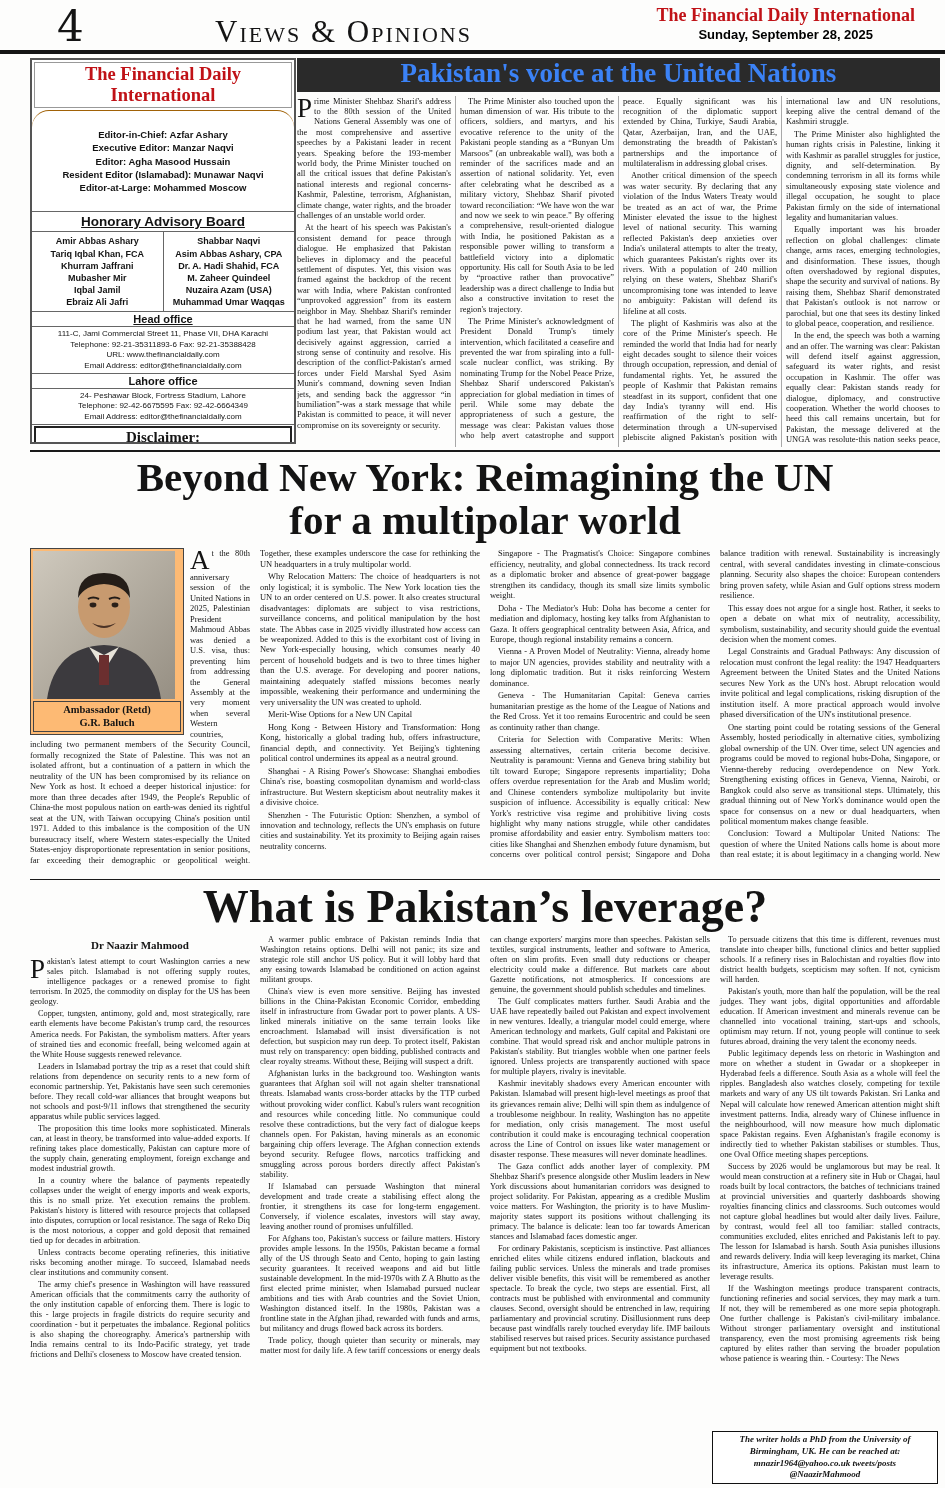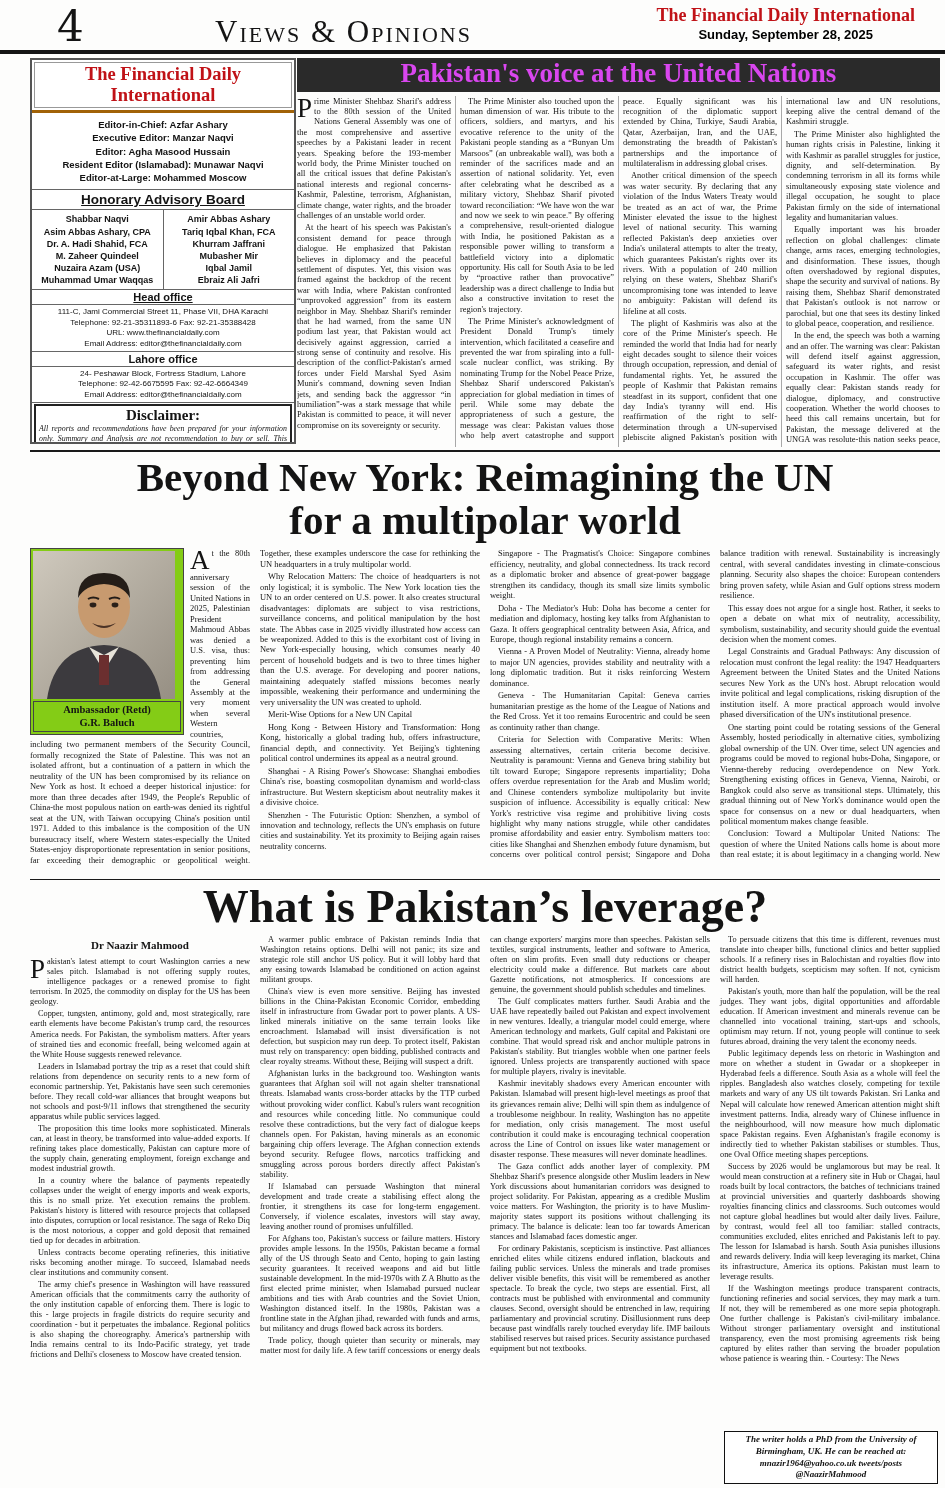--- a/index.html
+++ b/index.html
@@ -8,61 +8,61 @@
   .masthead{position:absolute;top:6px;left:0;width:945px;height:44px;}
   .page-num{position:absolute;left:57px;top:-4px;font-size:42px;font-family:"DejaVu Serif",serif;font-weight:400;}
   .section-title{position:absolute;left:215px;top:8px;font-size:31px;font-variant:small-caps;letter-spacing:2px;font-family:"Liberation Serif",serif;text-align:center;}
   .brand{position:absolute;right:30px;top:0;text-align:center;}
   .brand-name{color:#c01217;font-weight:bold;font-size:18px;line-height:1.05;font-family:"Liberation Serif",serif;}
   .brand-date{color:#000;font-size:13px;font-weight:bold;font-family:"Liberation Sans",sans-serif;margin-top:2px;}
   .top-rule{position:absolute;top:50px;left:0;width:945px;height:4px;background:#151515;}
   
   .info-box{position:absolute;left:30px;top:58px;width:262px;height:382px;border:2px solid #555;background:#fff;overflow:hidden;font-family:"Liberation Sans",sans-serif;}
   .ib-title{margin:2px;border:1px solid #999;text-align:center;color:#c01217;font-size:18.5px;font-weight:bold;font-family:"Liberation Serif",serif;padding:1px 0;}
-  .ib-editors{border-top:3px solid #a16207;text-align:center;font-weight:bold;font-size:9.5px;line-height:1.4;padding:5px 2px;}
+  .ib-editors{border-top:1px solid #a16207;text-align:center;font-weight:bold;font-size:9.5px;line-height:1.4;padding:17px 2px;border-radius:17px;}
   .ib-board-title{border-top:1px solid #666;text-align:center;font-weight:bold;font-size:13.5px;text-decoration:underline;padding:2px 0;}
   .ib-board{border-top:1px solid #666;display:flex;}
   .ib-board-col{flex:1;text-align:center;font-weight:bold;font-size:9px;line-height:1.35;padding:3px 1px;}
   .ib-board-col:first-child{border-right:1px solid #666;}
   .ib-office-title{border-top:1px solid #666;text-align:center;font-weight:bold;font-size:11px;padding:1px 0;}
   .ib-office-title .u{text-decoration:underline;}
   .ib-office-lines{border-top:1px solid #666;text-align:center;font-size:8px;line-height:1.3;padding:2px 2px;}
   .ib-disclaimer{border-top:1px solid #666;margin:0;padding:1px 2px 2px;}
   .ib-disc-inner{border:2px solid #222;padding:1px 3px 2px;}
   .ib-disc-title{text-align:center;font-weight:bold;font-size:15px;font-family:"Liberation Serif",serif;}
   .ib-disc-text{font-family:"Liberation Serif",serif;font-style:italic;font-size:7.9px;line-height:1.22;text-align:justify;}
   
   .a1{position:absolute;left:297px;top:58px;width:643px;}
-  .a1-headline{background:#2a2a2a;color:#d946ef;text-align:center;font-weight:bold;font-size:27px;line-height:1.1;padding:1px 0 3px;}
+  .a1-headline{background:#2a2a2a;color:#3b82f6;text-align:center;font-weight:bold;font-size:27px;line-height:1.1;padding:1px 0 3px;}
   .a1-body{margin-top:4px;height:351px;overflow:hidden;column-count:4;column-gap:9px;column-rule:1px solid #a8a8a8;font-size:8.45px;line-height:1.23;text-align:justify;}
   .a1-body p{margin:0 0 2px;text-indent:8px;}
   .a1-body p:first-child{text-indent:0;}
   .a1-body p:first-child::first-letter{float:left;font-size:27px;line-height:0.8;padding:2px 2px 0 0;}
   
   .hrule{position:absolute;left:30px;width:910px;border-top:2px solid #1a1a1a;}
   
   .a2{position:absolute;left:30px;top:456px;width:910px;}
   .a2-headline{text-align:center;font-weight:bold;font-size:41px;line-height:1.04;font-family:"Liberation Serif",serif;}
   .a2-body{margin-top:7px;height:318px;overflow:hidden;column-count:4;column-gap:10px;font-size:8.45px;line-height:1.24;text-align:justify;}
   .a2-body p{margin:0 0 2px;text-indent:8px;}
   .paras{display:contents;}
   .a2-body .paras p:first-child{text-indent:0;}
   .a2-body .paras p:first-child::first-letter{float:left;font-size:27px;line-height:0.8;padding:2px 2px 0 0;}
-  .photo-box{float:left;width:148px;margin:0 6px 3px 0;border:1px solid #444;padding:2px;background:#84cc16;}
+  .photo-box{float:left;width:148px;margin:0 6px 3px 0;border:1px solid #444;padding:2px;background:#fdba74;}
   .photo{width:142px;height:148px;display:block;}
   .photo-caption{border:1px solid #444;margin-top:2px;text-align:center;font-weight:bold;font-size:10.5px;line-height:1.25;padding:1px 0;}
   
   .a3{position:absolute;left:30px;top:884px;width:910px;height:600px;}
   .a3-headline{text-align:center;font-weight:bold;font-size:46px;line-height:1;font-family:"Liberation Serif",serif;}
   .a3-byline{text-align:center;font-weight:bold;font-size:11px;margin:4px 0 5px;}
   .a3-body{margin-top:5px;height:528px;overflow:hidden;column-count:4;column-gap:10px;font-size:8.3px;line-height:1.21;text-align:justify;}
   .a3-body p{margin:0 0 2px;text-indent:8px;}
   .a3-body .paras p:first-child{text-indent:0;}
   .a3-body .paras p:first-child::first-letter{float:left;font-size:27px;line-height:0.8;padding:2px 2px 0 0;}
-  .writer-box{position:absolute;right:2px;bottom:0;width:206px;border:1px solid #111;background:#fff;padding:2px 3px;text-align:center;font-weight:bold;font-style:italic;font-size:9px;line-height:1.3;}
+  .writer-box{position:absolute;right:2px;bottom:0;width:206px;border:1px solid #111;background:#fff;padding:2px 9px;text-align:center;font-weight:bold;font-style:italic;font-size:9px;line-height:1.3;}
 </style>
 </head>
 <body>
 
 <div class="page">
 
   <div class="masthead">
     <div class="page-num">4</div>
     <div class="section-title">Views &amp; Opinions</div>
     <div class="brand">
@@ -77,34 +77,34 @@
     <div class="ib-editors">
         <div>Editor-in-Chief: Azfar Ashary</div>
         <div>Executive Editor: Manzar Naqvi</div>
         <div>Editor: Agha Masood Hussain</div>
         <div>Resident Editor (Islamabad): Munawar Naqvi</div>
         <div>Editor-at-Large: Mohammed Moscow</div>
       </div>
     <div class="ib-board-title">Honorary Advisory Board</div>
     <div class="ib-board">
       <div class="ib-board-col">
+          <div>Amir Abbas Ashary</div>
+          <div>Tariq Iqbal Khan, FCA</div>
+          <div>Khurram Jaffrani</div>
+          <div>Mubasher Mir</div>
+          <div>Iqbal Jamil</div>
+          <div>Ebraiz Ali Jafri</div>
+        </div>
+      <div class="ib-board-col">
           <div>Shabbar Naqvi</div>
           <div>Asim Abbas Ashary, CPA</div>
           <div>Dr. A. Hadi Shahid, FCA</div>
           <div>M. Zaheer Quindeel</div>
           <div>Nuzaira Azam (USA)</div>
           <div>Muhammad Umar Waqqas</div>
-        </div>
-      <div class="ib-board-col">
-          <div>Amir Abbas Ashary</div>
-          <div>Tariq Iqbal Khan, FCA</div>
-          <div>Khurram Jaffrani</div>
-          <div>Mubasher Mir</div>
-          <div>Iqbal Jamil</div>
-          <div>Ebraiz Ali Jafri</div>
         </div>
     </div>
     <div class="ib-office-title"><span class="u">Head office</span></div>
     <div class="ib-office-lines">
         <div>111-C, Jami Commercial Street 11, Phase VII, DHA Karachi</div>
         <div>Telephone: 92-21-35311893-6 Fax: 92-21-35388428</div>
         <div>URL: www.thefinancialdaily.com</div>
         <div>Email Address: editor@thefinancialdaily.com</div>
       </div>
     <div class="ib-office-title">Lahore office</div>

